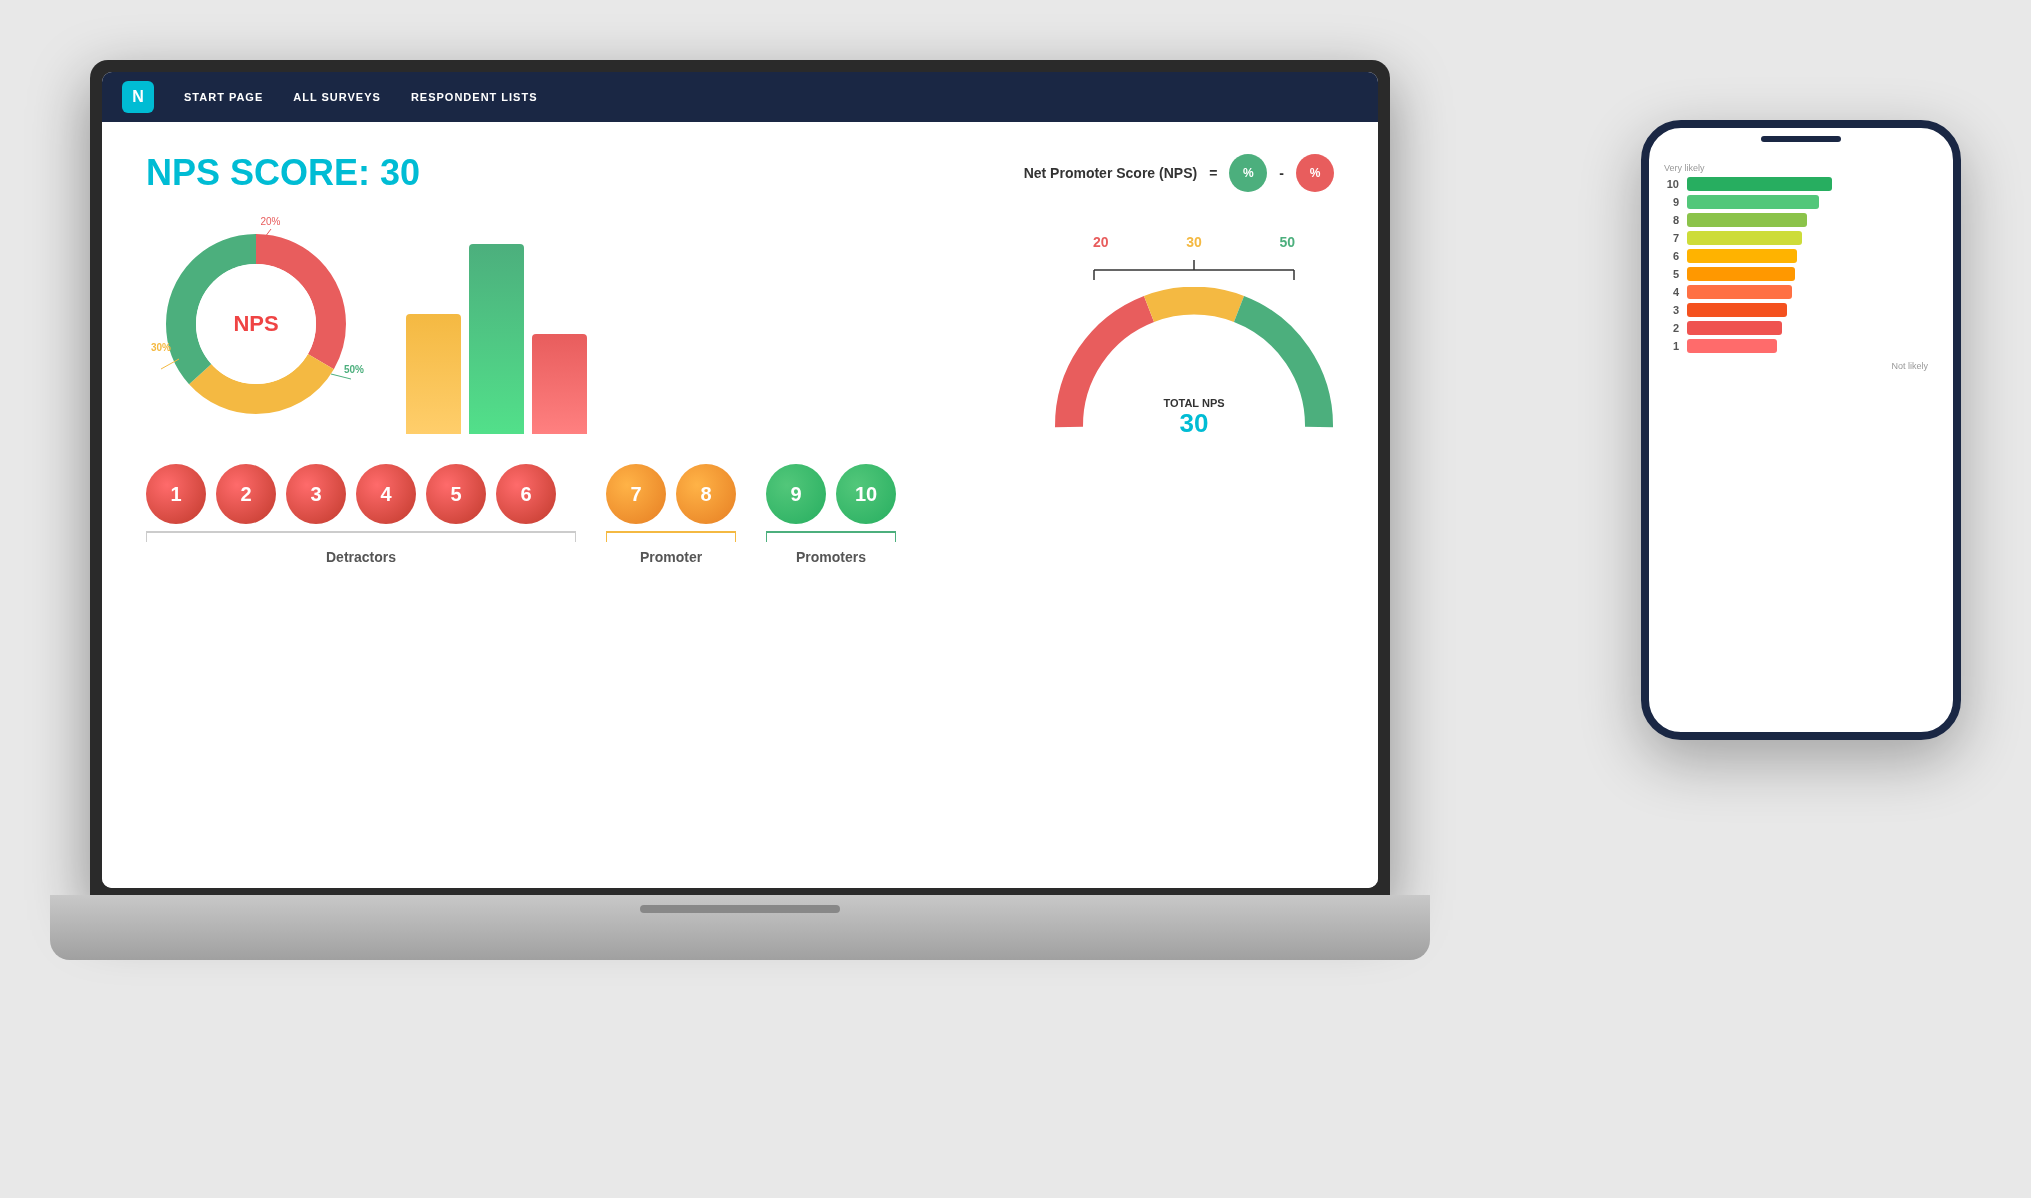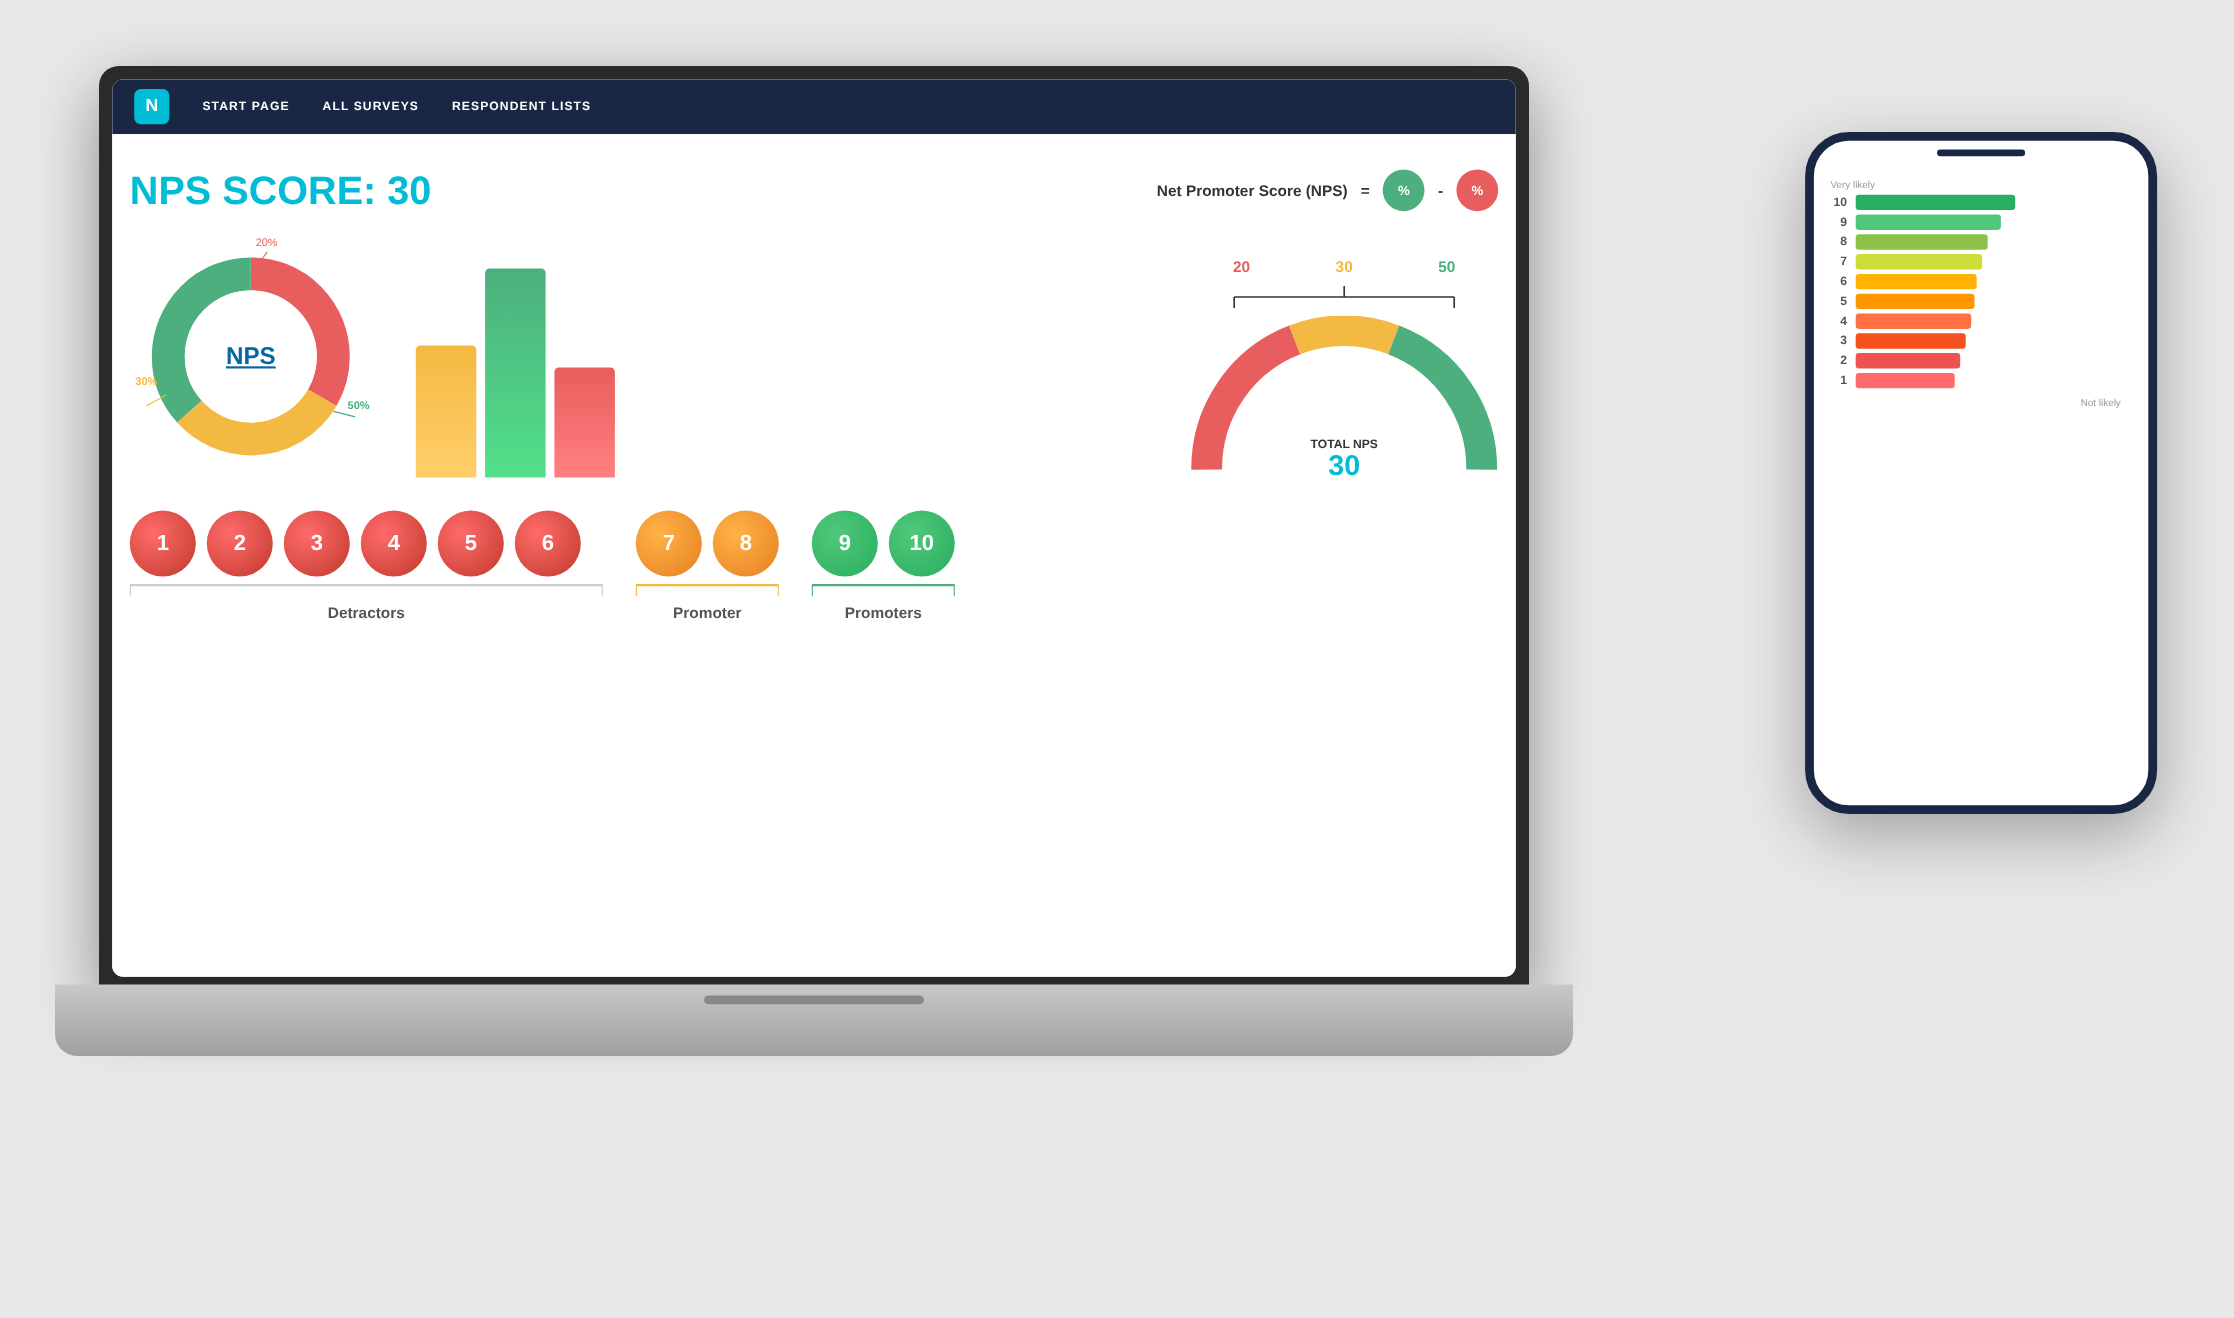--- a/index.html
+++ b/index.html
@@ -102,21 +102,21 @@
     .navbar-item {
       color: white;
       font-size: 11px;
       font-weight: 600;
       letter-spacing: 1px;
       cursor: pointer;
     }
 
     
     .main-content {
-      padding: 30px 16px;
+      padding: 30px 44px;
       background: white;
       height: calc(100% - 50px);
       overflow: hidden;
     }
 
     
     .nps-header {
       display: flex;
       align-items: center;
       justify-content: space-between;
@@ -178,22 +178,21 @@
       height: 220px;
     }
 
     .donut-label {
       position: absolute;
       top: 50%;
       left: 50%;
       transform: translate(-50%, -50%);
       font-size: 22px;
       font-weight: 900;
-      color: #0369a1;
-      text-decoration: underline;
+      color: #ef4444;
     }
 
     
     .gauge-container {
       position: relative;
       width: 280px;
       height: 200px;
       flex-shrink: 0;
     }
 

